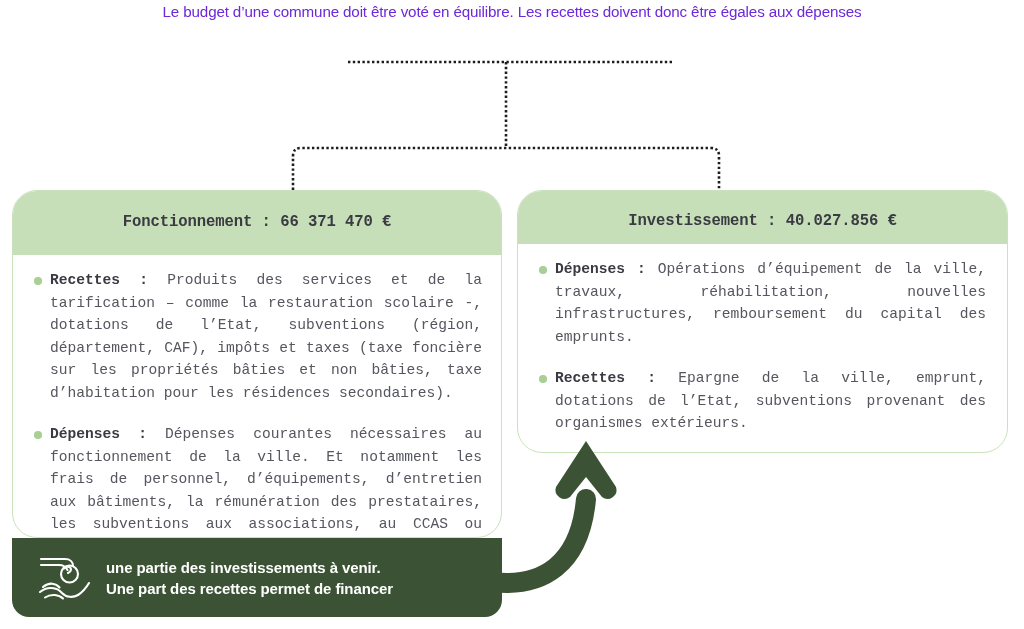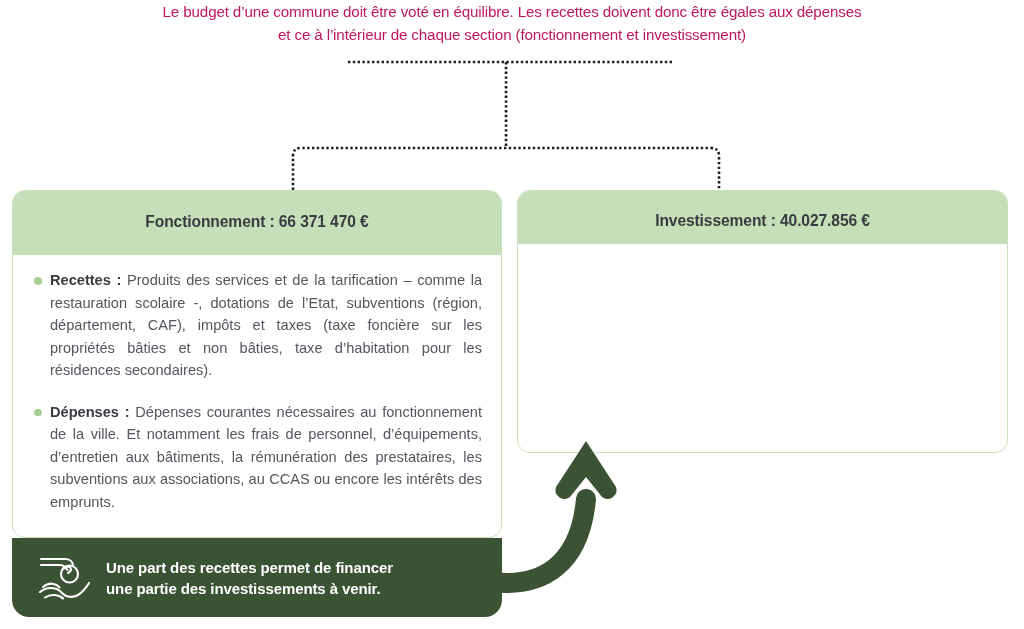--- a/index.html
+++ b/index.html
@@ -23,43 +23,44 @@
 
   
   .intro {
     position: absolute;
     left: 112px;
     top: 0px;
     width: 800px;
     text-align: center;
     font-size: 15.2px;
     line-height: 23px;
-    color: #be185d;
+    color: #6d28d9;
     letter-spacing: -0.15px;
   }
   .intro .l1, .intro .l2 { display: block; }
 
   
   #connectors {
     position: absolute;
     left: 0;
     top: 0;
     width: 1024px;
     height: 629px;
     pointer-events: none;
   }
 
   
   .panel {
     position: absolute;
     box-sizing: border-box;
     border: 1.3px solid #c9e2bb;
-    border-radius: 13px;
+    border-radius: 25px;
     background: #ffffff;
     overflow: hidden;
+    font-family: Liberation Mono, monospace;
   }
   #panel-left  { left: 12px;  top: 190px; width: 490px; height: 348px; }
   #panel-right { left: 517px; top: 190px; width: 491px; height: 263px; }
 
   .panel-head {
     background: #c6dfb8;
     color: #3a3a42;
     font-weight: bold;
     text-align: center;
     font-size: 15.6px;
@@ -142,21 +143,20 @@
     pointer-events: none;
   }
 </style>
 </head>
 <body>
 
 <div id="stage">
 
   <div class="intro">
     <span class="l1">Le budget d’une commune doit être voté en équilibre. Les recettes doivent donc être égales aux dépenses</span>
-    <span class="l2">et ce à l’intérieur de chaque section (fonctionnement et investissement)</span>
   </div>
 
   <svg id="connectors" viewBox="0 0 1024 629" xmlns="http://www.w3.org/2000/svg">
     <g fill="none" stroke="#1d1d1d" stroke-width="2.6" stroke-linecap="butt" stroke-dasharray="2.4 2.4">
       <line x1="348" y1="62" x2="672" y2="62"></line>
       <line x1="506" y1="62" x2="506" y2="148"></line>
       <path d="M 293 190 L 293 156 Q 293 148 301 148 L 711 148 Q 719 148 719 156 L 719 190"></path>
     </g>
   </svg>
 
@@ -172,20 +172,26 @@
         <span class="bullet"></span><span class="lead">Dépenses :</span><span> Dépenses courantes nécessaires au fonctionnement de la ville. Et notamment les frais de personnel, d’équipements, d’entretien aux bâtiments, la rémunération des prestataires, les subventions aux associations, au CCAS ou encore les intérêts des emprunts.</span>
       </p>
     </div>
   </div>
 
   <div class="panel" id="panel-right">
     <div class="panel-head">
       <span>Investissement : 40.027.856 €</span>
     </div>
     <div class="panel-body">
+      <p class="para">
+        <span class="bullet"></span><span class="lead">Dépenses :</span><span> Opérations d’équipement de la ville, travaux, réhabilitation, nouvelles infrastructures, remboursement du capital des emprunts.</span>
+      </p>
+      <p class="para">
+        <span class="bullet"></span><span class="lead">Recettes :</span><span> Epargne de la ville, emprunt, dotations de l’Etat, subventions provenant des organismes extérieurs.</span>
+      </p>
     </div>
   </div>
 
   <svg id="arrow-svg" viewBox="0 0 160 185" xmlns="http://www.w3.org/2000/svg">
     <path fill="none" stroke="#3b5334" stroke-width="20" stroke-linecap="round" d="M 22 157 C 72 163 110 140 116 74"></path>
     <path fill="#3b5334" d="M 116 16 L 146 62 A 9 9 0 0 1 132 72 L 116 52 L 100 72 A 9 9 0 0 1 86 62 Z"></path>
   </svg>
 
   <div id="callout">
     <div class="icon-wrap">
@@ -194,18 +200,18 @@
         <path d="M4 11 H22 C25.5 11 29 13 30.5 16"></path>
         <circle cx="32.5" cy="20" r="8.5"></circle>
         <path d="M27 14.5 C29 12.5 32 12 33.5 14 C35 16 33 18 31 19"></path>
         <path d="M6 33 C12 28 19 29 22.5 33.5"></path>
         <path d="M3 38 C10 32 20 33 25 39 C29 43.5 36 44 41 41"></path>
         <path d="M8 43.5 C14 39.5 22 40.5 26 44.5"></path>
         <path d="M41 41 C45 38.5 49 34 52 29"></path>
       </svg>
     </div>
     <div class="callout-text">
+      <span>une partie des investissements à venir.</span>
       <span>Une part des recettes permet de financer</span>
-      <span>une partie des investissements à venir.</span>
     </div>
   </div>
 
 </div>
 
 </body></html>

